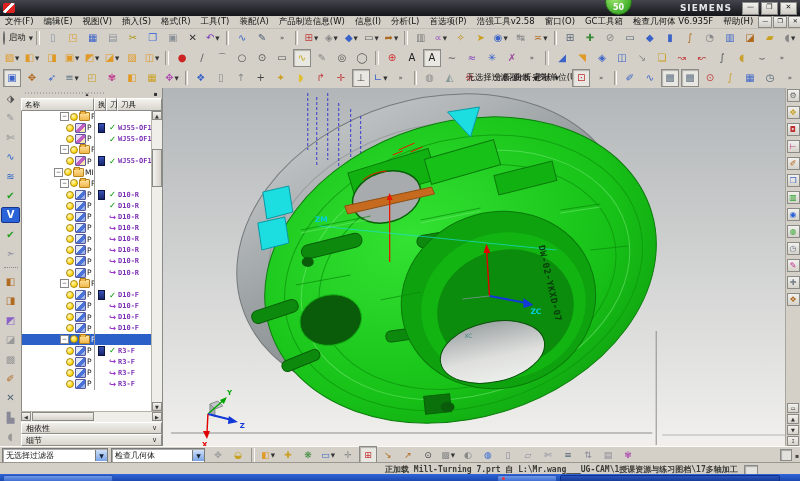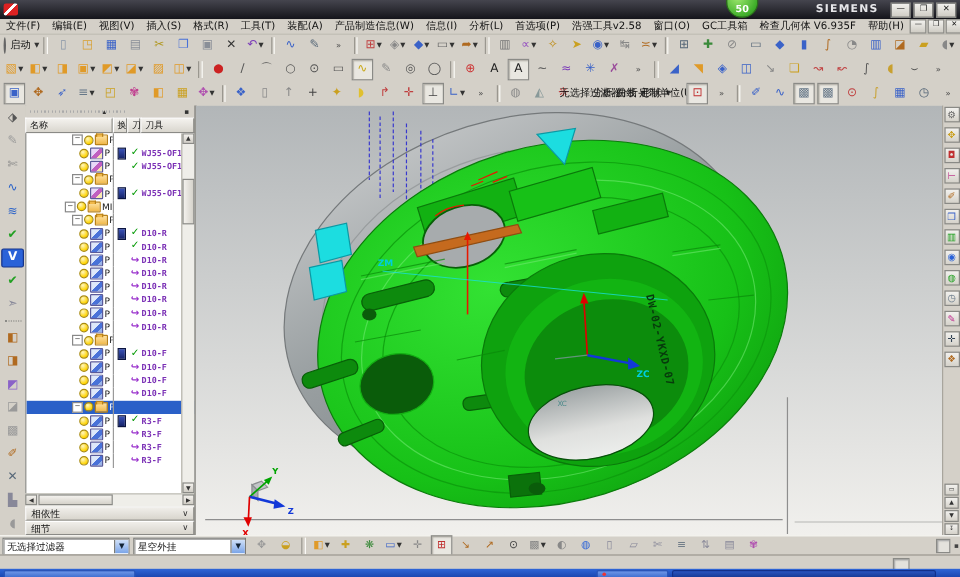--- a/index.html
+++ b/index.html
@@ -1049,21 +1049,21 @@
         </div>
       </div>
   </div>
 
   <div class="selbar">
     <div class="combo" style="width:104px;">
       <span class="cv" style="flex:1;">无选择过滤器</span>
       <span class="ca">▼</span>
     </div>
     <div class="combo" style="width:92px;">
-      <span class="cv" style="flex:1;">星空外挂</span>
+      <span class="cv" style="flex:1;">检查几何体</span>
       <span class="ca">▼</span>
     </div>
     <div id="selbar-icons" style="display:flex;align-items:center;">
         <div class="tb-btn">
           <span class="tb-g" style="color: rgb(153, 153, 153); font-size: 9px;">✥</span>
         </div>
         <div class="tb-btn">
           <span class="tb-g" style="color: rgb(202, 160, 32); font-size: 9px;">◒</span>
         </div>
         <div class="tb-sep"></div>
@@ -1128,20 +1128,21 @@
           <span class="tb-g" style="color: rgb(176, 80, 176); font-size: 9px;">✾</span>
         </div>
       </div>
     <div class="sb-end">
       <div class="sb-box"></div>
       <span style="font-size:6px;color:#444;">▪</span>
     </div>
   </div>
 
   <div class="statusbar">
+    <div class="status-msg">正加载 Mill-Turning 7.prt 自 L:\Mr.wang___UG-CAM\1授课资源与练习图档\17多轴加工</div>
     <div class="status-box"></div>
   </div>
 
   <div class="taskbar" id="taskbar">
       <div class="tk-btn tk-light" style="left: 3px; width: 108px;"></div>
       <div class="tk-btn tk-light" style="left: 497px; width: 58px;">
         <span class="tk-dot"></span>
       </div>
       <div class="tk-btn tk-dark" style="left: 560px; width: 218px;"></div>
     </div>

